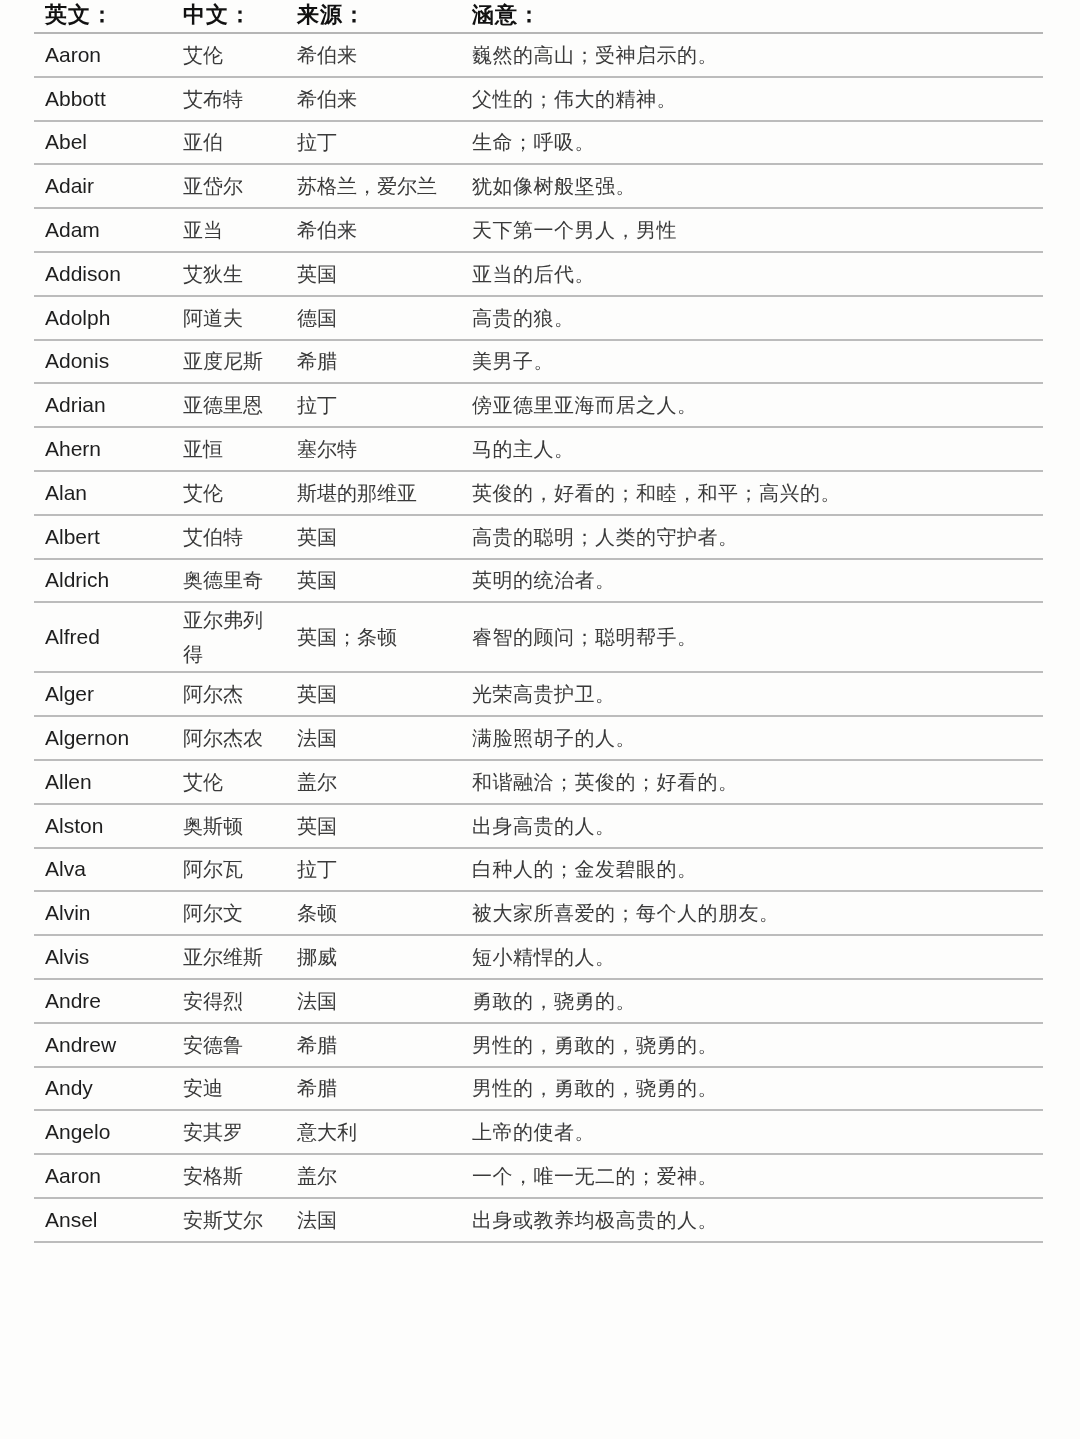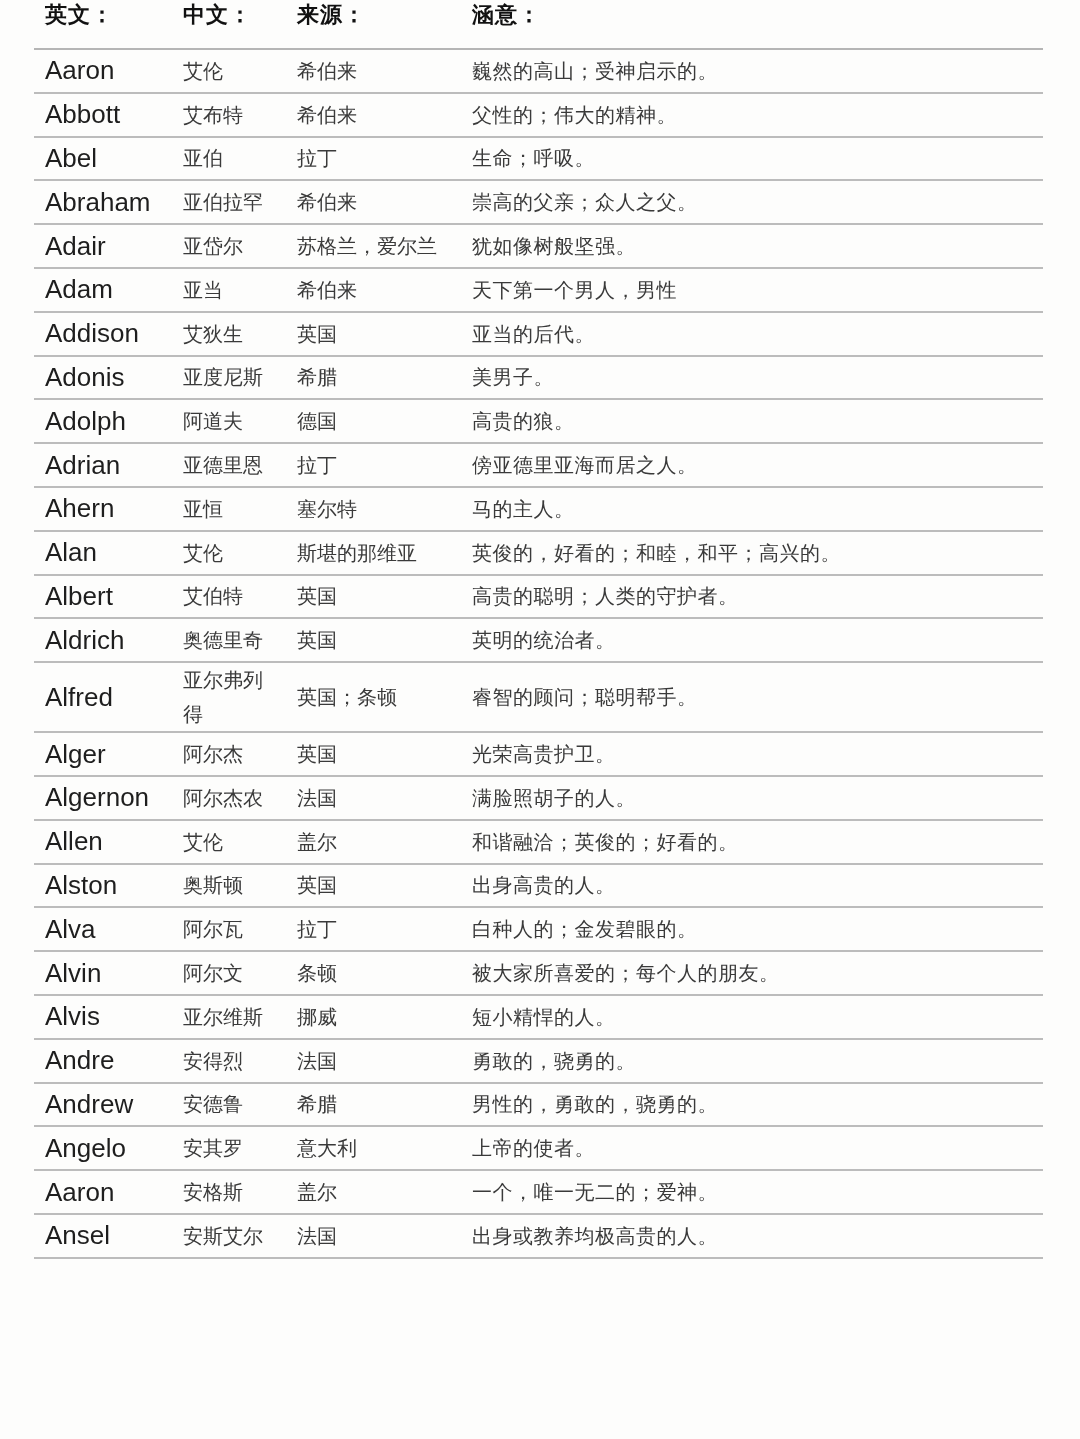--- a/index.html
+++ b/index.html
@@ -25,39 +25,39 @@
   }
   col.c1 { width: 138px; }
   col.c2 { width: 114px; }
   col.c3 { width: 175px; }
   col.c4 { width: 582px; }
   th {
     height: 24px;
     box-sizing: border-box;
     text-align: left;
     vertical-align: middle;
-    padding: 0 0 18px 11px;
+    padding: 0 0 2px 11px;
     font-size: 22px;
     font-weight: 700;
     color: #111111;
     border-bottom: 2px solid #b5b5b5;
     font-family: "Liberation Sans", sans-serif;
     letter-spacing: 1px;
   }
   td {
     height: 41.8px;
     box-sizing: content-box;
     vertical-align: middle;
     padding: 0 0 0 11px;
     border-bottom: 2px solid #bcbcbc;
     white-space: normal;
   }
   td.c-en {
     font-family: "Liberation Sans", sans-serif;
-    font-size: 26px;
+    font-size: 21px;
     color: #1e1e1e;
   }
   td.c-cn, td.c-origin, td.c-meaning {
     font-family: "Liberation Serif", "DejaVu Serif", serif;
     font-size: 20px;
     color: #3a3a3a;
     line-height: 34px;
   }
   td.c-cn { padding-right: 8px; }
   td.c-meaning { letter-spacing: 0.5px; }
@@ -97,26 +97,20 @@
   </tr>
 
   <tr>
     <td class="c-en">Abel</td>
     <td class="c-cn">亚伯</td>
     <td class="c-origin">拉丁</td>
     <td class="c-meaning">生命；呼吸。</td>
   </tr>
 
 
-  <tr>
-    <td class="c-en">Abraham</td>
-    <td class="c-cn">亚伯拉罕</td>
-    <td class="c-origin">希伯来</td>
-    <td class="c-meaning">崇高的父亲；众人之父。</td>
-  </tr>
 
   <tr>
     <td class="c-en">Adair</td>
     <td class="c-cn">亚岱尔</td>
     <td class="c-origin">苏格兰，爱尔兰</td>
     <td class="c-meaning">犹如像树般坚强。</td>
   </tr>
 
   <tr>
     <td class="c-en">Adam</td>
@@ -126,34 +120,34 @@
   </tr>
 
   <tr>
     <td class="c-en">Addison</td>
     <td class="c-cn">艾狄生</td>
     <td class="c-origin">英国</td>
     <td class="c-meaning">亚当的后代。</td>
   </tr>
 
   <tr>
+    <td class="c-en">Adolph</td>
+    <td class="c-cn">阿道夫</td>
+    <td class="c-origin">德国</td>
+    <td class="c-meaning">高贵的狼。</td>
+  </tr>
+
+  <tr>
     <td class="c-en">Adonis</td>
     <td class="c-cn">亚度尼斯</td>
     <td class="c-origin">希腊</td>
     <td class="c-meaning">美男子。</td>
   </tr>
 
   <tr>
-    <td class="c-en">Adolph</td>
-    <td class="c-cn">阿道夫</td>
-    <td class="c-origin">德国</td>
-    <td class="c-meaning">高贵的狼。</td>
-  </tr>
-
-  <tr>
     <td class="c-en">Adrian</td>
     <td class="c-cn">亚德里恩</td>
     <td class="c-origin">拉丁</td>
     <td class="c-meaning">傍亚德里亚海而居之人。</td>
   </tr>
 
   <tr>
     <td class="c-en">Ahern</td>
     <td class="c-cn">亚恒</td>
     <td class="c-origin">塞尔特</td>
@@ -246,20 +240,26 @@
     <td class="c-meaning">勇敢的，骁勇的。</td>
   </tr>
 
   <tr>
     <td class="c-en">Andrew</td>
     <td class="c-cn">安德鲁</td>
     <td class="c-origin">希腊</td>
     <td class="c-meaning">男性的，勇敢的，骁勇的。</td>
   </tr>
 
+  <tr>
+    <td class="c-en">Andy</td>
+    <td class="c-cn">安迪</td>
+    <td class="c-origin">希腊</td>
+    <td class="c-meaning">男性的，勇敢的，骁勇的。</td>
+  </tr>
 
   <tr>
     <td class="c-en">Angelo</td>
     <td class="c-cn">安其罗</td>
     <td class="c-origin">意大利</td>
     <td class="c-meaning">上帝的使者。</td>
   </tr>
 
   <tr>
     <td class="c-en">Aaron</td>

